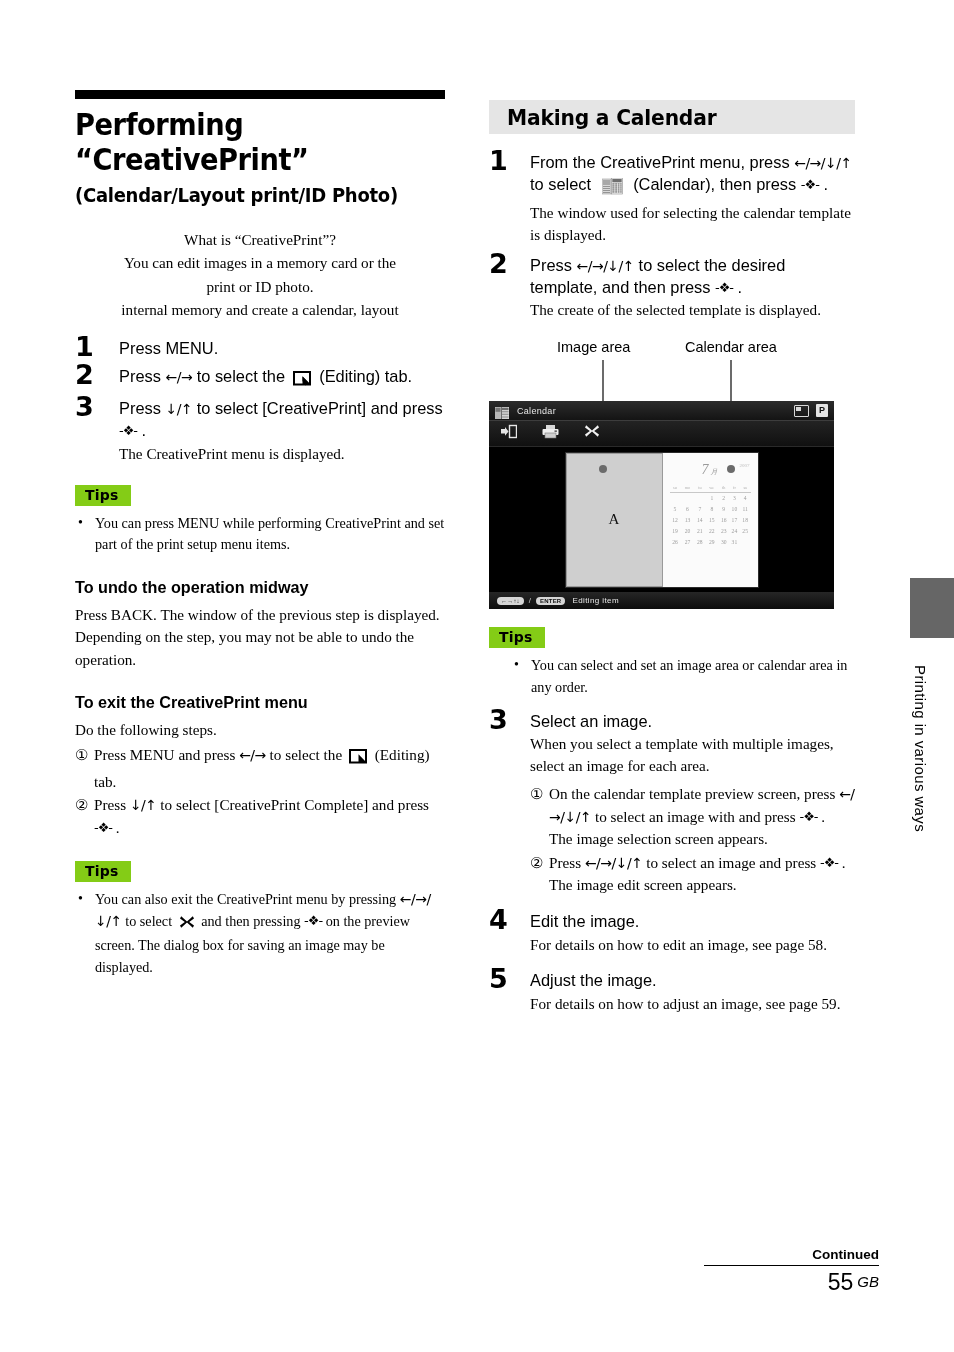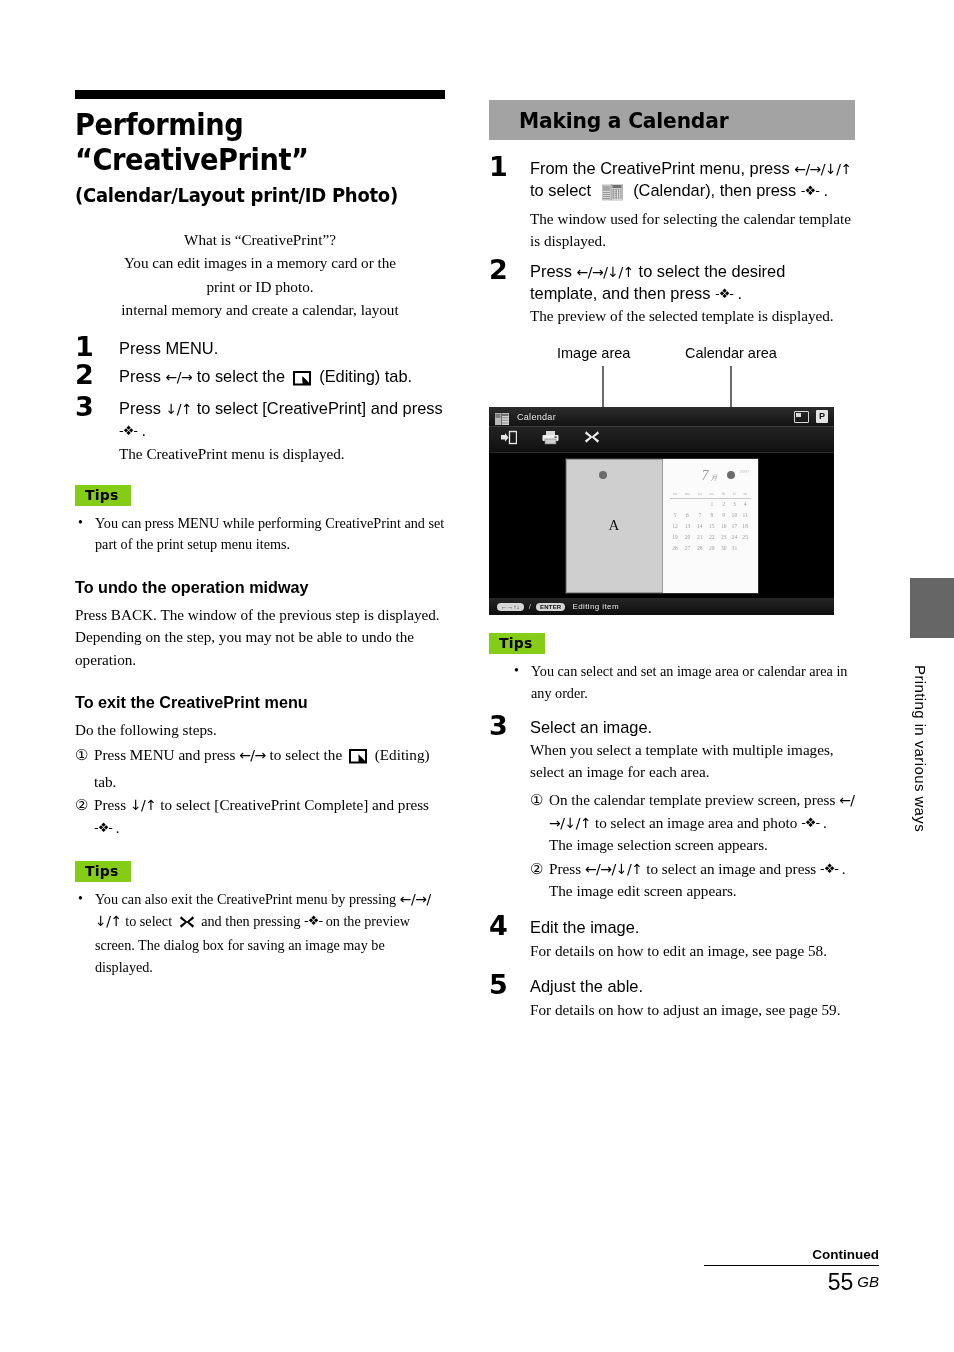--- a/index.html
+++ b/index.html
@@ -148,25 +148,25 @@
   }
 
   
   .col-right {
     position: absolute;
     left: 489px;
     top: 100px;
     width: 366px;
   }
   .section-bar {
-    background: #a3a3a3;
-    height: 40px;
+    background: #e5e5e5;
+    height: 34px;
     display: flex;
     align-items: center;
-    padding-left: 30px;
+    padding-left: 18px;
     box-sizing: border-box;
   }
   .section-bar h2 {
     font-family: "DejaVu Sans", sans-serif;
     font-weight: bold;
     font-size: 22px;
     margin: 0;
     letter-spacing: -0.2px;
     transform: scaleX(0.92);
     transform-origin: left center;
@@ -575,21 +575,21 @@
           </span><span> (Calendar), then press </span><span class="dpad">-❖-</span><span> .</span>
         </div>
         <div class="step-sub">The window used for selecting the calendar template is displayed.</div>
       </div>
 
       <div class="step">
         <div class="step-num">2</div>
         <div class="step-head">
           <span>Press </span><span class="arrows">←/→/↓/↑</span><span> to select the desired template, and then press </span><span class="dpad">-❖-</span><span> .</span>
         </div>
-        <div class="step-sub">The preview of the selected template is displayed.</div>
+        <div class="step-sub">The create of the selected template is displayed.</div>
       </div>
 
     </div>
 
     <div class="figure">
 
       <div class="callouts">
         <div class="callout-label" style="left:68px;">Image area</div>
         <div class="callout-label" style="left:196px;">Calendar area</div>
         <div class="callout-line" style="left:113px; height:109px;"></div>
@@ -735,39 +735,39 @@
     </div>
 
     <div class="steps" style="margin-top:12px;">
 
       <div class="step">
         <div class="step-num">3</div>
         <div class="step-head">Select an image.</div>
         <div class="step-sub">When you select a template with multiple images, select an image for each area.</div>
         <ul class="circ-list" style="margin-top:6px;">
           <li>
-            <span class="cnum">①</span><span>On the calendar template preview screen, press </span><span class="arrows">←/→/↓/↑</span><span> to select an image area and photo </span><span class="dpad">-❖-</span><span> .</span>
+            <span class="cnum">①</span><span>On the calendar template preview screen, press </span><span class="arrows">←/→/↓/↑</span><span> to select an image with and press </span><span class="dpad">-❖-</span><span> .</span>
             <div style="padding-left:0;">The image selection screen appears.</div>
           </li>
           <li>
             <span class="cnum">②</span><span>Press </span><span class="arrows">←/→/↓/↑</span><span> to select an image and press </span><span class="dpad">-❖-</span><span> .</span>
             <div>The image edit screen appears.</div>
           </li>
         </ul>
       </div>
 
       <div class="step" style="margin-top:14px;">
         <div class="step-num">4</div>
         <div class="step-head">Edit the image.</div>
         <div class="step-sub">For details on how to edit an image, see page 58.</div>
       </div>
 
       <div class="step" style="margin-top:14px;">
         <div class="step-num">5</div>
-        <div class="step-head">Adjust the able.</div>
+        <div class="step-head">Adjust the image.</div>
         <div class="step-sub">For details on how to adjust an image, see page 59.</div>
       </div>
 
     </div>
   </div>
 
   <div class="side-tab"></div>
   <div class="side-tab-text">Printing in various ways</div>
 
   <div class="footer">

